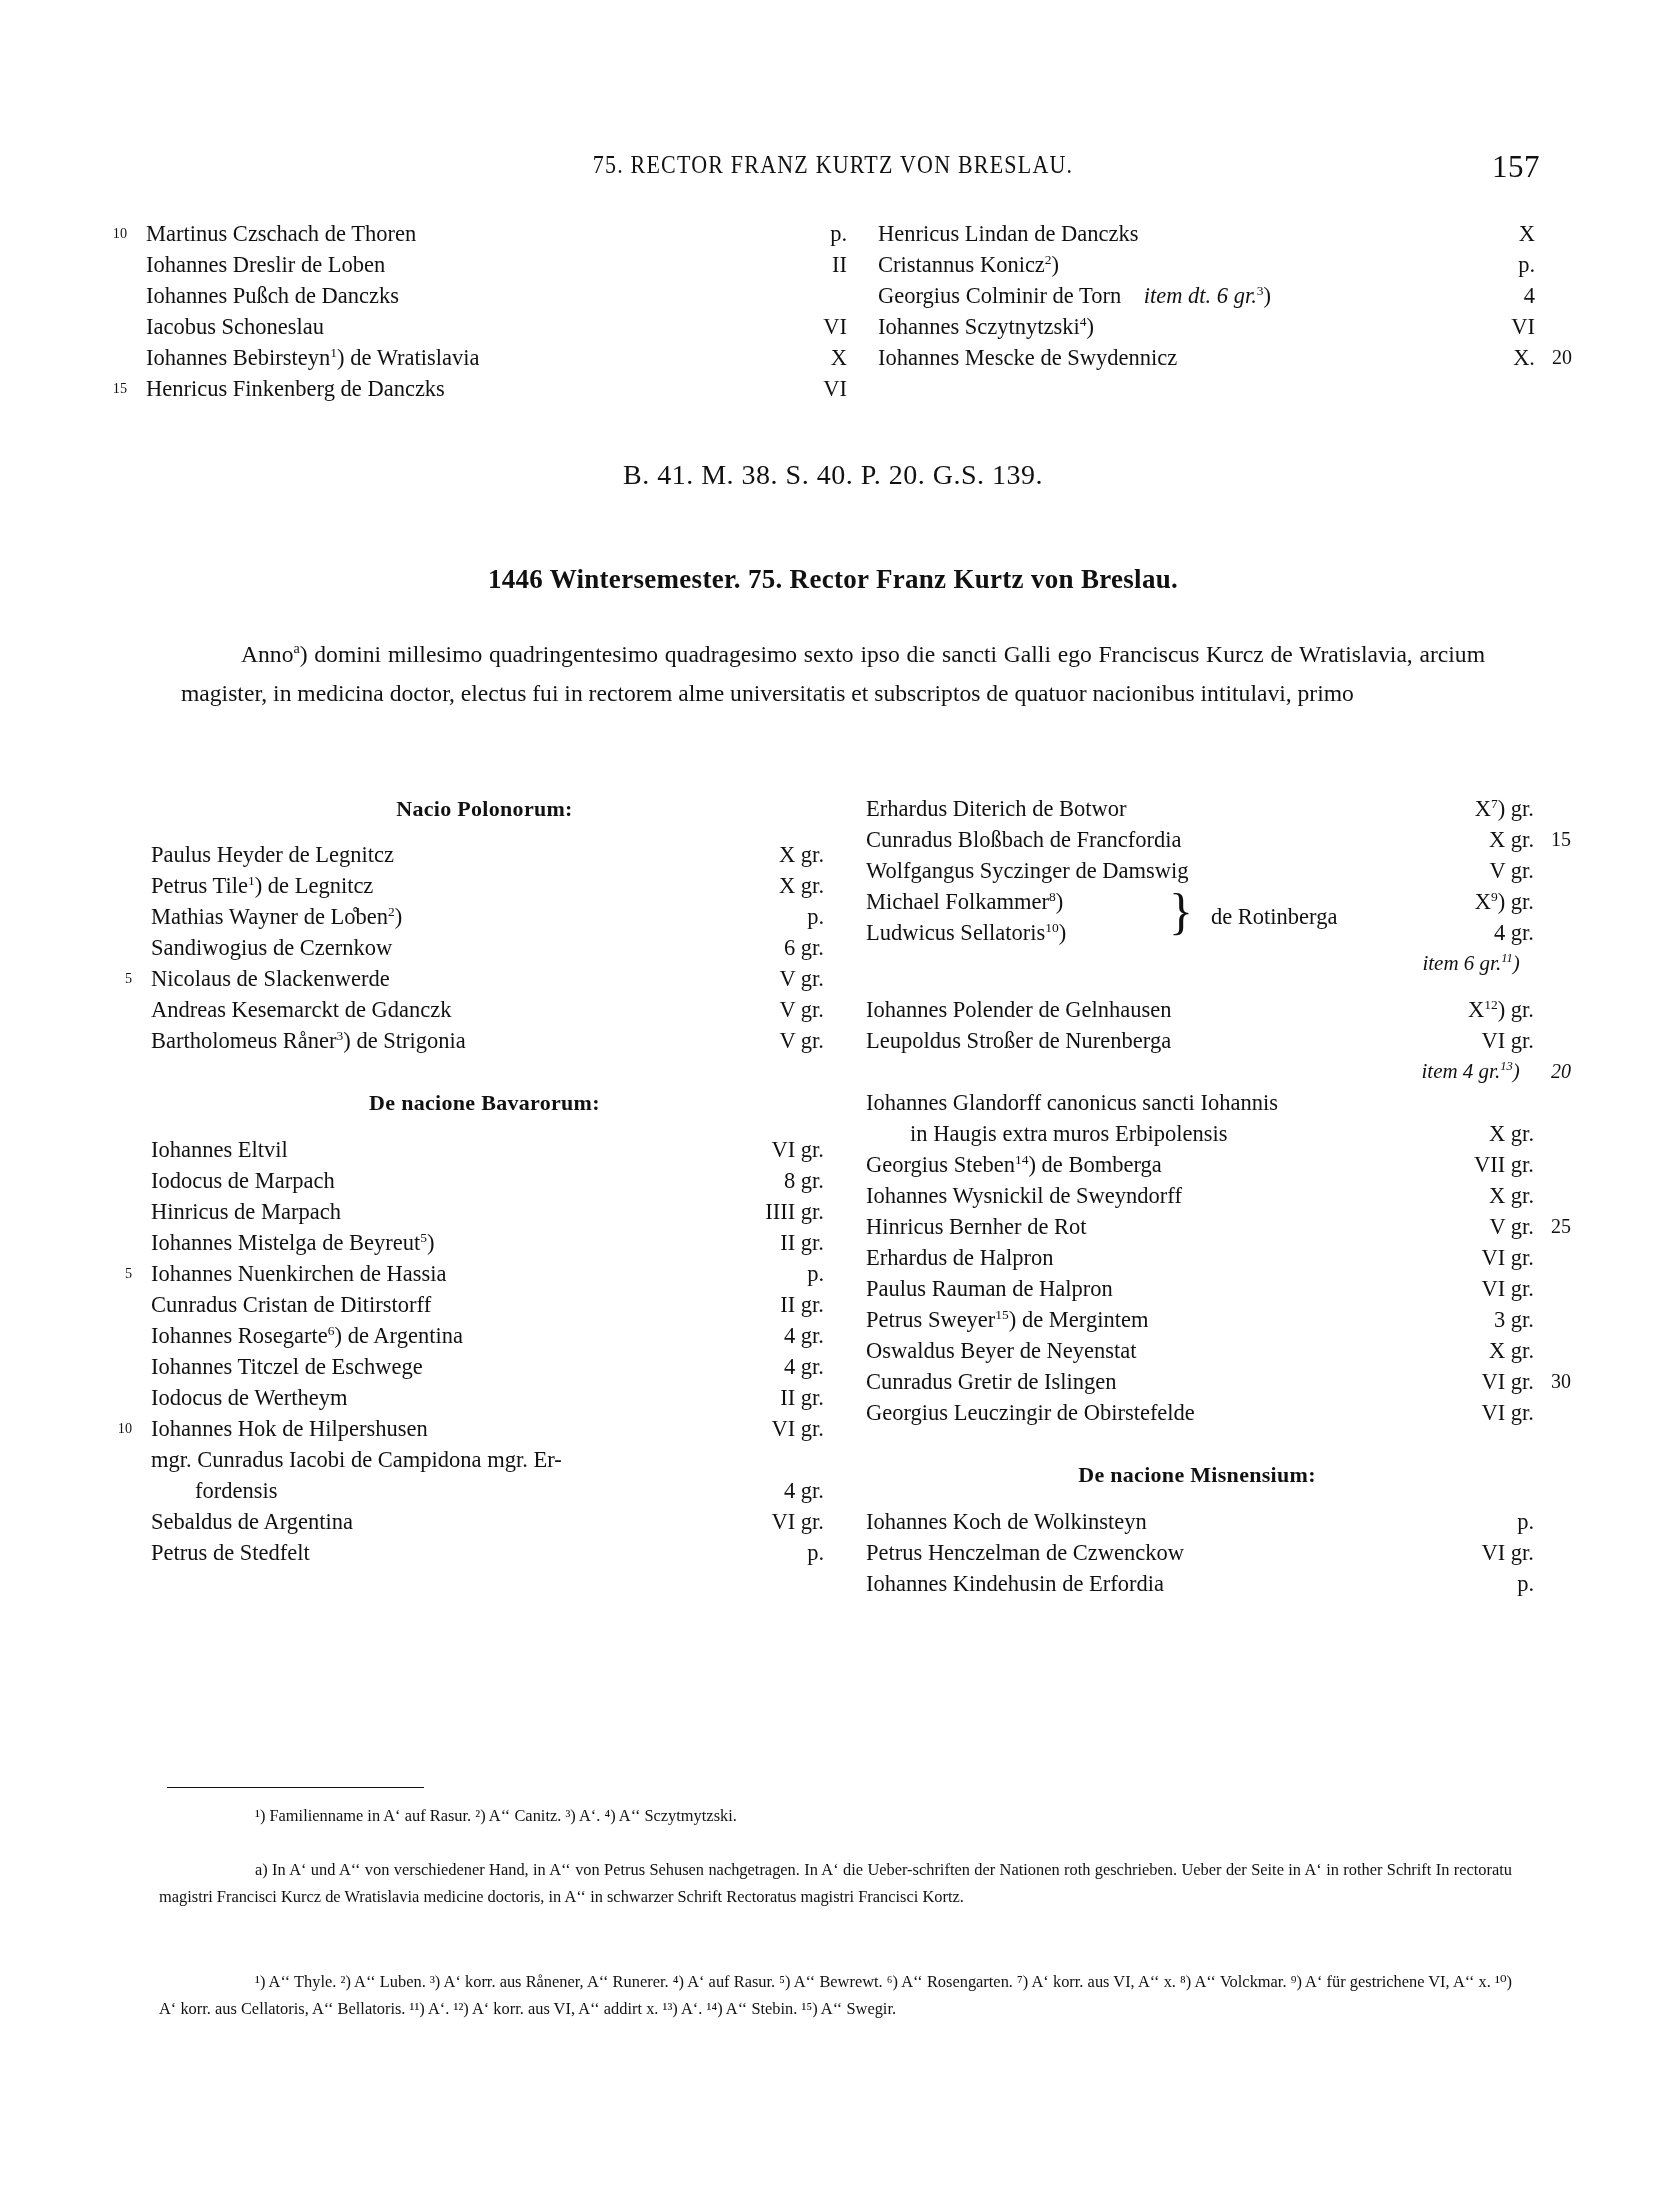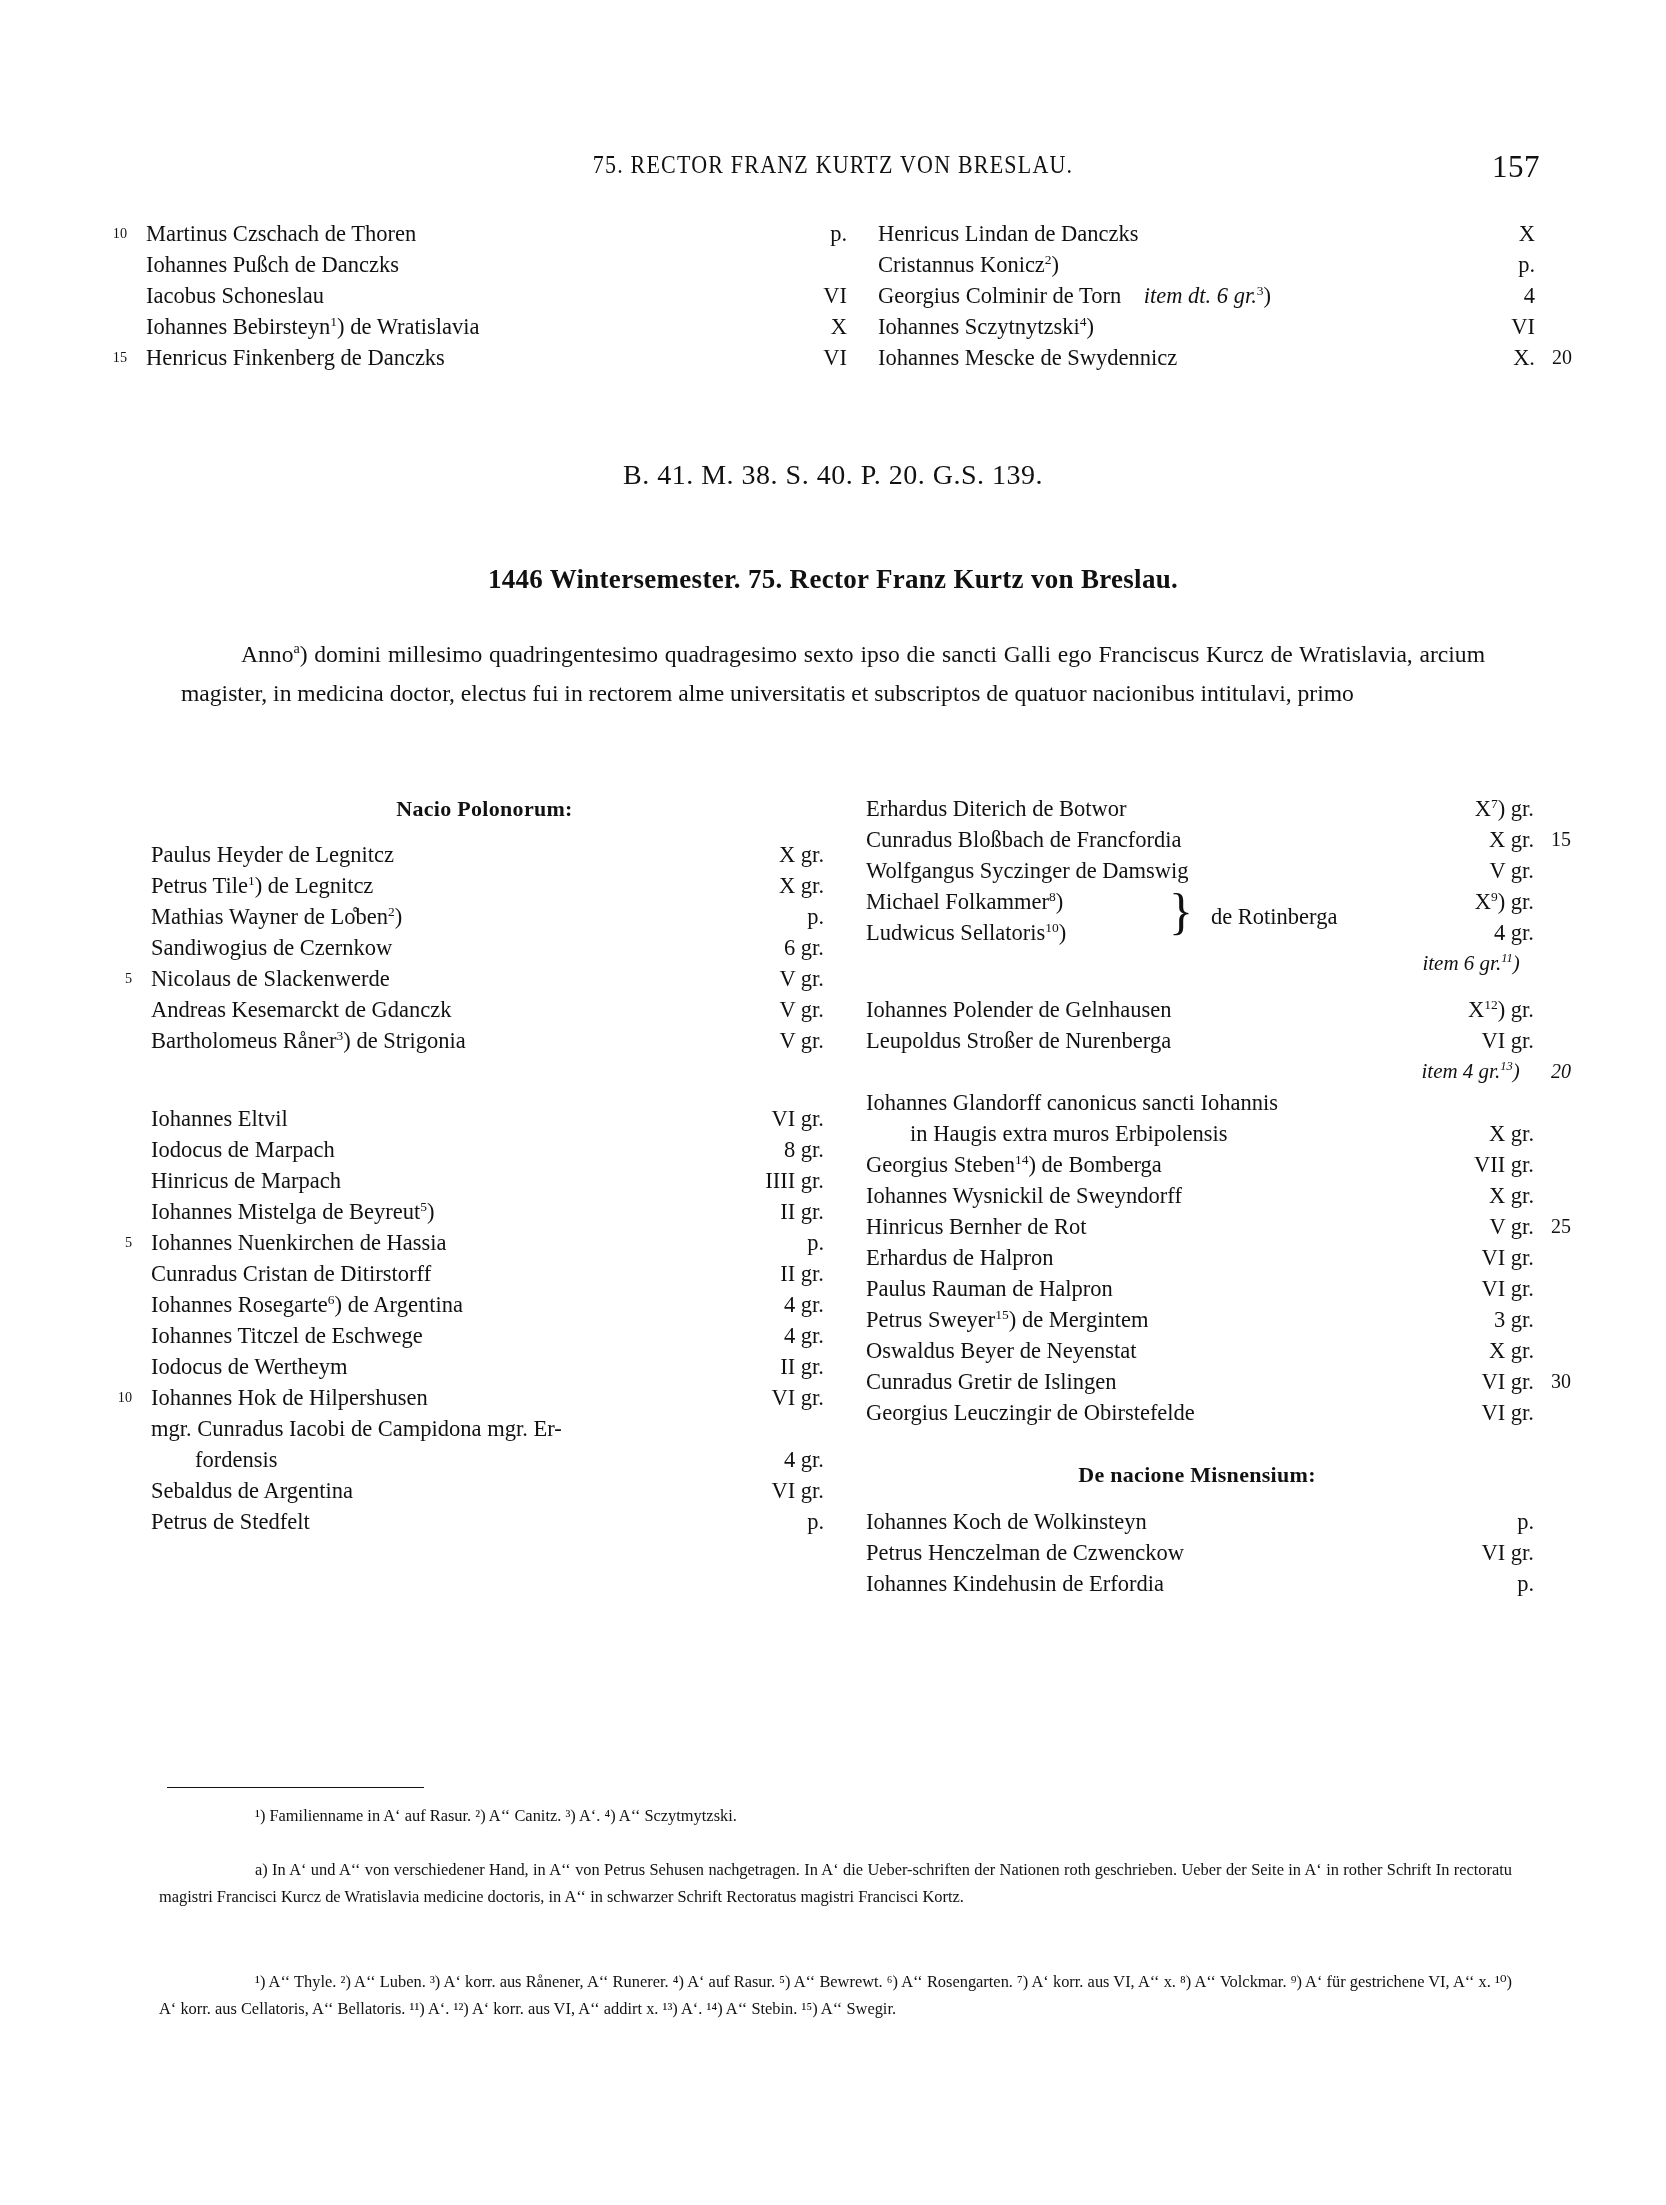--- a/index.html
+++ b/index.html
@@ -119,20 +119,25 @@
 
   <div class="cols" id="topblock">
     <div class="col col-l" id="top-left">
         <div class="row">
           <span class="lineno" style="left: -38px;">10</span>
           <span class="nm">Martinus Czschach de Thoren</span>
           <span class="val" style="right: 0px; width: 88px;">p.</span>
         </div>
         <div class="row">
           <span class="lineno" style="left: -38px;"></span>
+          <span class="nm">Iohannes Dreslir de Loben</span>
+          <span class="val" style="right: 0px; width: 88px;">II</span>
+        </div>
+        <div class="row">
+          <span class="lineno" style="left: -38px;"></span>
           <span class="nm">Iohannes Pußch de Danczks</span>
           <span class="val" style="right: 0px; width: 88px;"></span>
         </div>
         <div class="row">
           <span class="lineno" style="left: -38px;"></span>
           <span class="nm">Iacobus Schoneslau</span>
           <span class="val" style="right: 0px; width: 88px;">VI</span>
         </div>
         <div class="row">
           <span class="lineno" style="left: -38px;"></span>
@@ -213,20 +218,21 @@
           <span class="lineno" style="left: -38px;"></span>
           <span class="nm">Andreas Kesemarckt de Gdanczk</span>
           <span class="val" style="right: 0px; width: 131px;">V gr.</span>
         </div>
         <div class="row">
           <span class="lineno" style="left: -38px;"></span>
           <span class="nm">Bartholomeus Råner<sup>3</sup>) de Strigonia</span>
           <span class="val" style="right: 0px; width: 131px;">V gr.</span>
         </div>
         <div class="spacer"></div>
+        <div class="nation-head">De nacione Bavarorum:</div>
         <div class="spacer-half"></div>
         <div class="row">
           <span class="lineno" style="left: -38px;"></span>
           <span class="nm">Iohannes Eltvil</span>
           <span class="val" style="right: 0px; width: 131px;">VI gr.</span>
         </div>
         <div class="row">
           <span class="lineno" style="left: -38px;"></span>
           <span class="nm">Iodocus de Marpach</span>
           <span class="val" style="right: 0px; width: 131px;">8 gr.</span>

